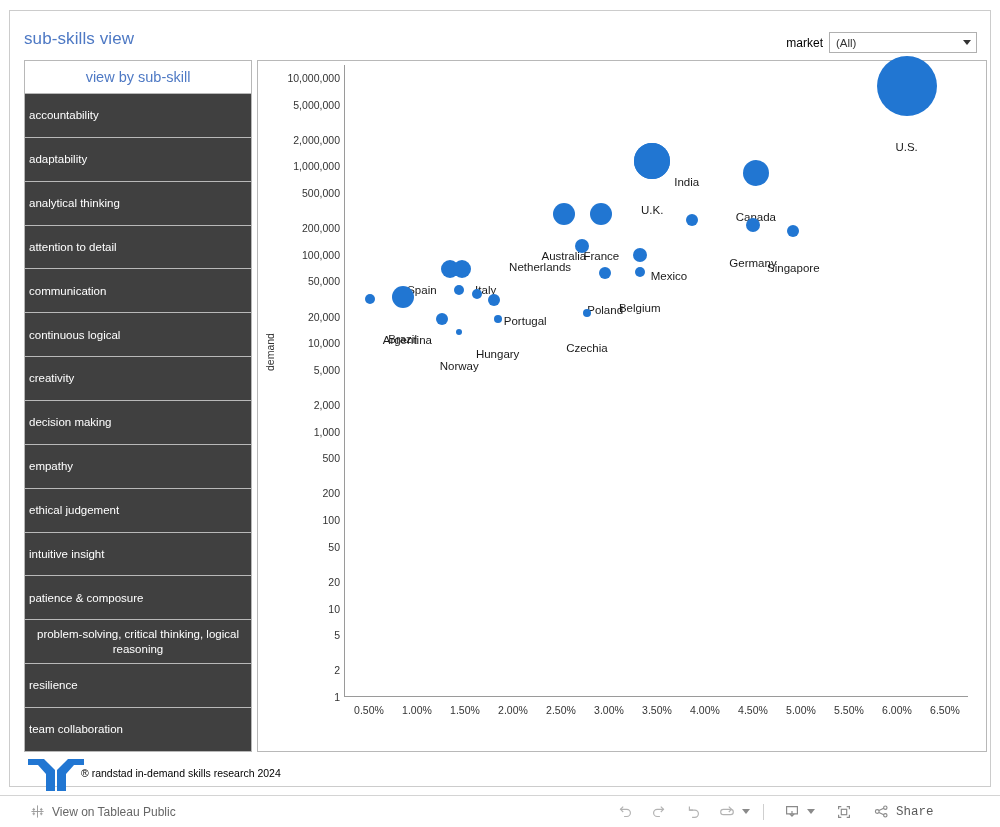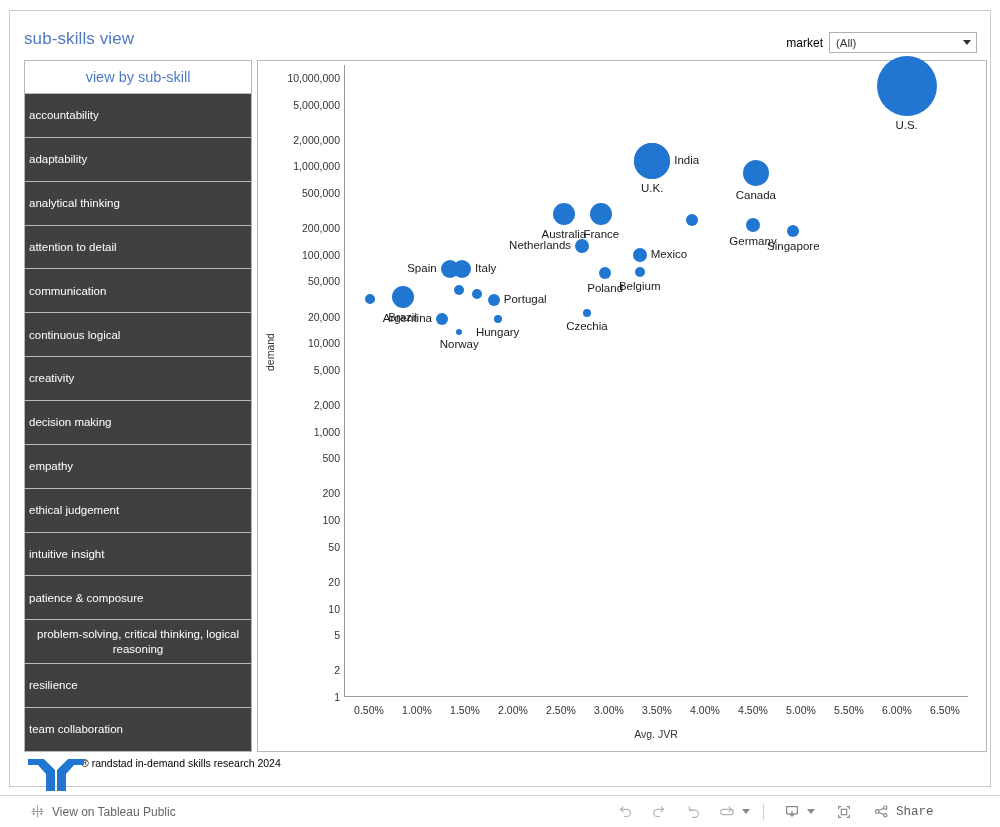--- a/index.html
+++ b/index.html
@@ -103,21 +103,21 @@
     line-height: 1.25;
     padding: 0 4px;
     cursor: pointer;
   }
   .skill-item:last-child { border-bottom: none; }
   
   #footer {
     position: absolute;
     left: 16px; top: 746px;
     display: flex;
-    align-items: flex-start;
+    align-items: center;
   }
   #logo { position: relative; width: 60px; height: 36px; }
   #logo svg { display: block; }
   #footer-text {
     font-size: 10.5px;
     color: #000000;
     margin-left: -5px;
     margin-bottom: 4px;
     white-space: nowrap;
   }
@@ -177,20 +177,21 @@
     background: #2176d2;
     transform: translate(-50%, -50%);
     cursor: pointer;
   }
   .blabel {
     position: absolute;
     font-size: 11.5px;
     color: #1a1a1a;
     white-space: nowrap;
     transform: translate(-50%, 0);
+    margin-top: 22px;
   }
   
   #toolbar {
     position: absolute;
     left: 0; top: 795px;
     width: 1000px; height: 32px;
     background: #ffffff;
     border-top: 1px solid #d4d4d4;
     display: flex;
     align-items: center;
@@ -396,21 +397,20 @@
           <div class="blabel" style="left: 158.8px; top: 227.786px; transform: translate(0px, 0px);">Portugal</div>
           <div class="bubble" style="left: 96.96px; top: 253.589px; width: 12px; height: 12px; background: rgb(33, 118, 210);"></div>
           <div class="blabel" style="left: 86.96px; top: 246.589px; transform: translate(-100%, 0px);">Argentina</div>
           <div class="bubble" style="left: 152.64px; top: 253.589px; width: 8px; height: 8px; background: rgb(33, 118, 210);"></div>
           <div class="blabel" style="left: 152.64px; top: 260.589px;">Hungary</div>
           <div class="bubble" style="left: 114.24px; top: 266.715px; width: 6px; height: 6px; background: rgb(33, 118, 210);"></div>
           <div class="blabel" style="left: 114.24px; top: 272.715px;">Norway</div>
           <div class="bubble" style="left: 241.92px; top: 247.958px; width: 8px; height: 8px; background: rgb(33, 118, 210);"></div>
           <div class="blabel" style="left: 241.92px; top: 254.958px;">Czechia</div>
         </div>
-      <div id="xlabel">Avg. JVR</div>
     </div>
 
   </div>
 </div>
 
 <div id="toolbar">
   <div id="tab-public">
     <svg width="15" height="15" viewBox="0 0 16 16">
       <g stroke="#9a9a9a" stroke-width="1" fill="none">
         <path d="M8 1.5v13M1.5 8h13"></path>

